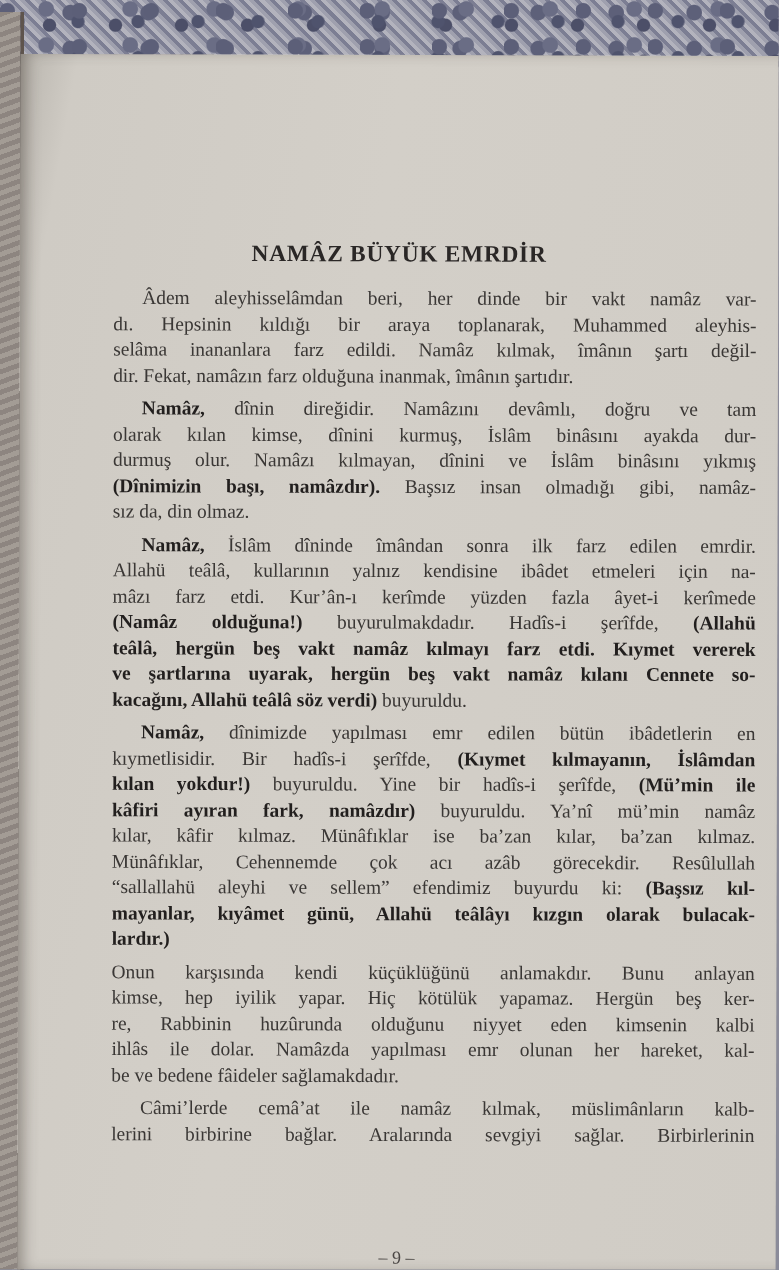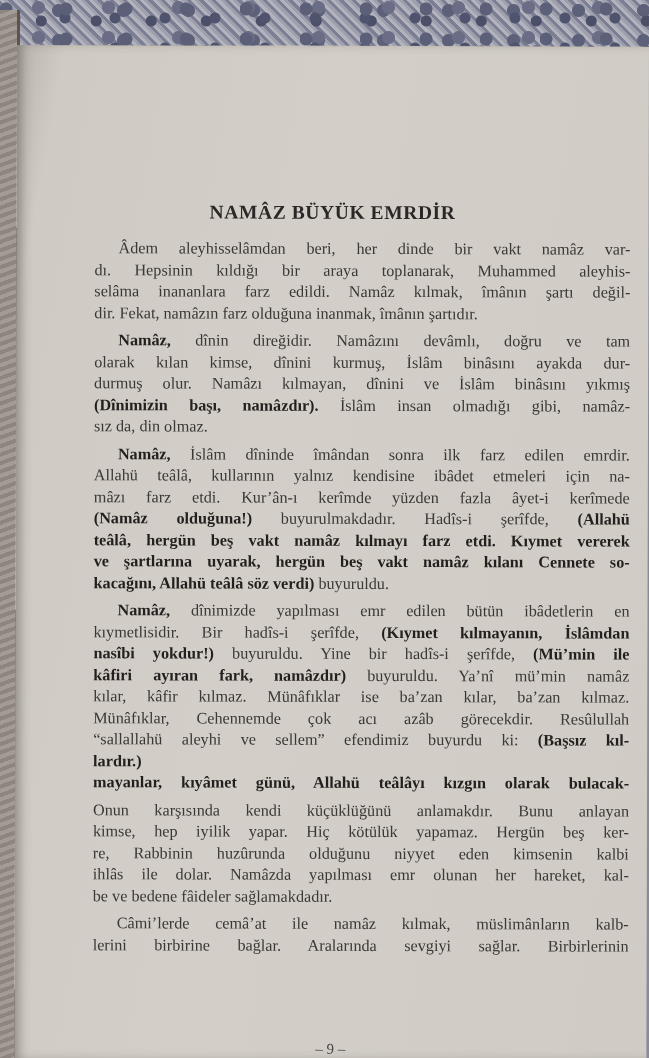--- a/index.html
+++ b/index.html
@@ -63,44 +63,44 @@
         <span class="line indent"><span>Âdem aleyhisselâmdan beri, her dinde bir vakt namâz var-</span></span>
         <span class="line"><span>dı. Hepsinin kıldığı bir araya toplanarak, Muhammed aleyhis-</span></span>
         <span class="line"><span>selâma inananlara farz edildi. Namâz kılmak, îmânın şartı değil-</span></span>
         <span class="line last"><span>dir. Fekat, namâzın farz olduğuna inanmak, îmânın şartıdır.</span></span>
       </div>
       <div class="para-gap"></div>
       <div>
         <span class="line indent"><span class="b">Namâz,</span><span> dînin direğidir. Namâzını devâmlı, doğru ve tam</span></span>
         <span class="line"><span>olarak kılan kimse, dînini kurmuş, İslâm binâsını ayakda dur-</span></span>
         <span class="line"><span>durmuş olur. Namâzı kılmayan, dînini ve İslâm binâsını yıkmış</span></span>
-        <span class="line"><span class="b">(Dînimizin başı, namâzdır).</span><span> İslâm insan olmadığı gibi, namâz-</span></span>
+        <span class="line"><span class="b">(Dînimizin başı, namâzdır).</span><span> Başsız insan olmadığı gibi, namâz-</span></span>
         <span class="line last"><span>sız da, din olmaz.</span></span>
       </div>
       <div class="para-gap"></div>
       <div>
         <span class="line indent"><span class="b">Namâz,</span><span> İslâm dîninde îmândan sonra ilk farz edilen emrdir.</span></span>
         <span class="line"><span>Allahü teâlâ, kullarının yalnız kendisine ibâdet etmeleri için na-</span></span>
         <span class="line"><span>mâzı farz etdi. Kur’ân-ı kerîmde yüzden fazla âyet-i kerîmede</span></span>
         <span class="line"><span class="b">(Namâz olduğuna!)</span><span> buyurulmakdadır. Hadîs-i şerîfde, </span><span class="b">(Allahü</span></span>
         <span class="line"><span class="b">teâlâ, hergün beş vakt namâz kılmayı farz etdi. Kıymet vererek</span></span>
         <span class="line"><span class="b">ve şartlarına uyarak, hergün beş vakt namâz kılanı Cennete so-</span></span>
         <span class="line last"><span class="b">kacağını, Allahü teâlâ söz verdi)</span><span> buyuruldu.</span></span>
       </div>
       <div class="para-gap"></div>
       <div>
         <span class="line indent"><span class="b">Namâz,</span><span> dînimizde yapılması emr edilen bütün ibâdetlerin en</span></span>
         <span class="line"><span>kıymetlisidir. Bir hadîs-i şerîfde, </span><span class="b">(Kıymet kılmayanın, İslâmdan</span></span>
-        <span class="line"><span class="b">nasîbi yokdur!)</span><span> buyuruldu. Yine bir hadîs-i şerîfde, </span><span class="b">(Mü’min ile</span></span>
+        <span class="line"><span class="b">kılan yokdur!)</span><span> buyuruldu. Yine bir hadîs-i şerîfde, </span><span class="b">(Mü’min ile</span></span>
         <span class="line"><span class="b">kâfiri ayıran fark, namâzdır)</span><span> buyuruldu. Ya’nî mü’min namâz</span></span>
         <span class="line"><span>kılar, kâfir kılmaz. Münâfıklar ise ba’zan kılar, ba’zan kılmaz.</span></span>
         <span class="line"><span>Münâfıklar, Cehennemde çok acı azâb görecekdir. Resûlullah</span></span>
         <span class="line"><span>“sallallahü aleyhi ve sellem” efendimiz buyurdu ki: </span><span class="b">(Başsız kıl-</span></span>
+        <span class="line"><span class="b">mayanlar, kıyâmet günü, Allahü teâlâyı kızgın olarak bulacak-</span></span>
         <span class="line last"><span class="b">lardır.)</span></span>
-        <span class="line"><span class="b">mayanlar, kıyâmet günü, Allahü teâlâyı kızgın olarak bulacak-</span></span>
       </div>
       <div class="para-gap"></div>
       <div>
         <span class="line"><span>Onun karşısında kendi küçüklüğünü anlamakdır. Bunu anlayan</span></span>
         <span class="line"><span>kimse, hep iyilik yapar. Hiç kötülük yapamaz. Hergün beş ker-</span></span>
         <span class="line"><span>re, Rabbinin huzûrunda olduğunu niyyet eden kimsenin kalbi</span></span>
         <span class="line"><span>ihlâs ile dolar. Namâzda yapılması emr olunan her hareket, kal-</span></span>
         <span class="line last"><span>be ve bedene fâideler sağlamakdadır.</span></span>
       </div>
       <div class="para-gap"></div>

